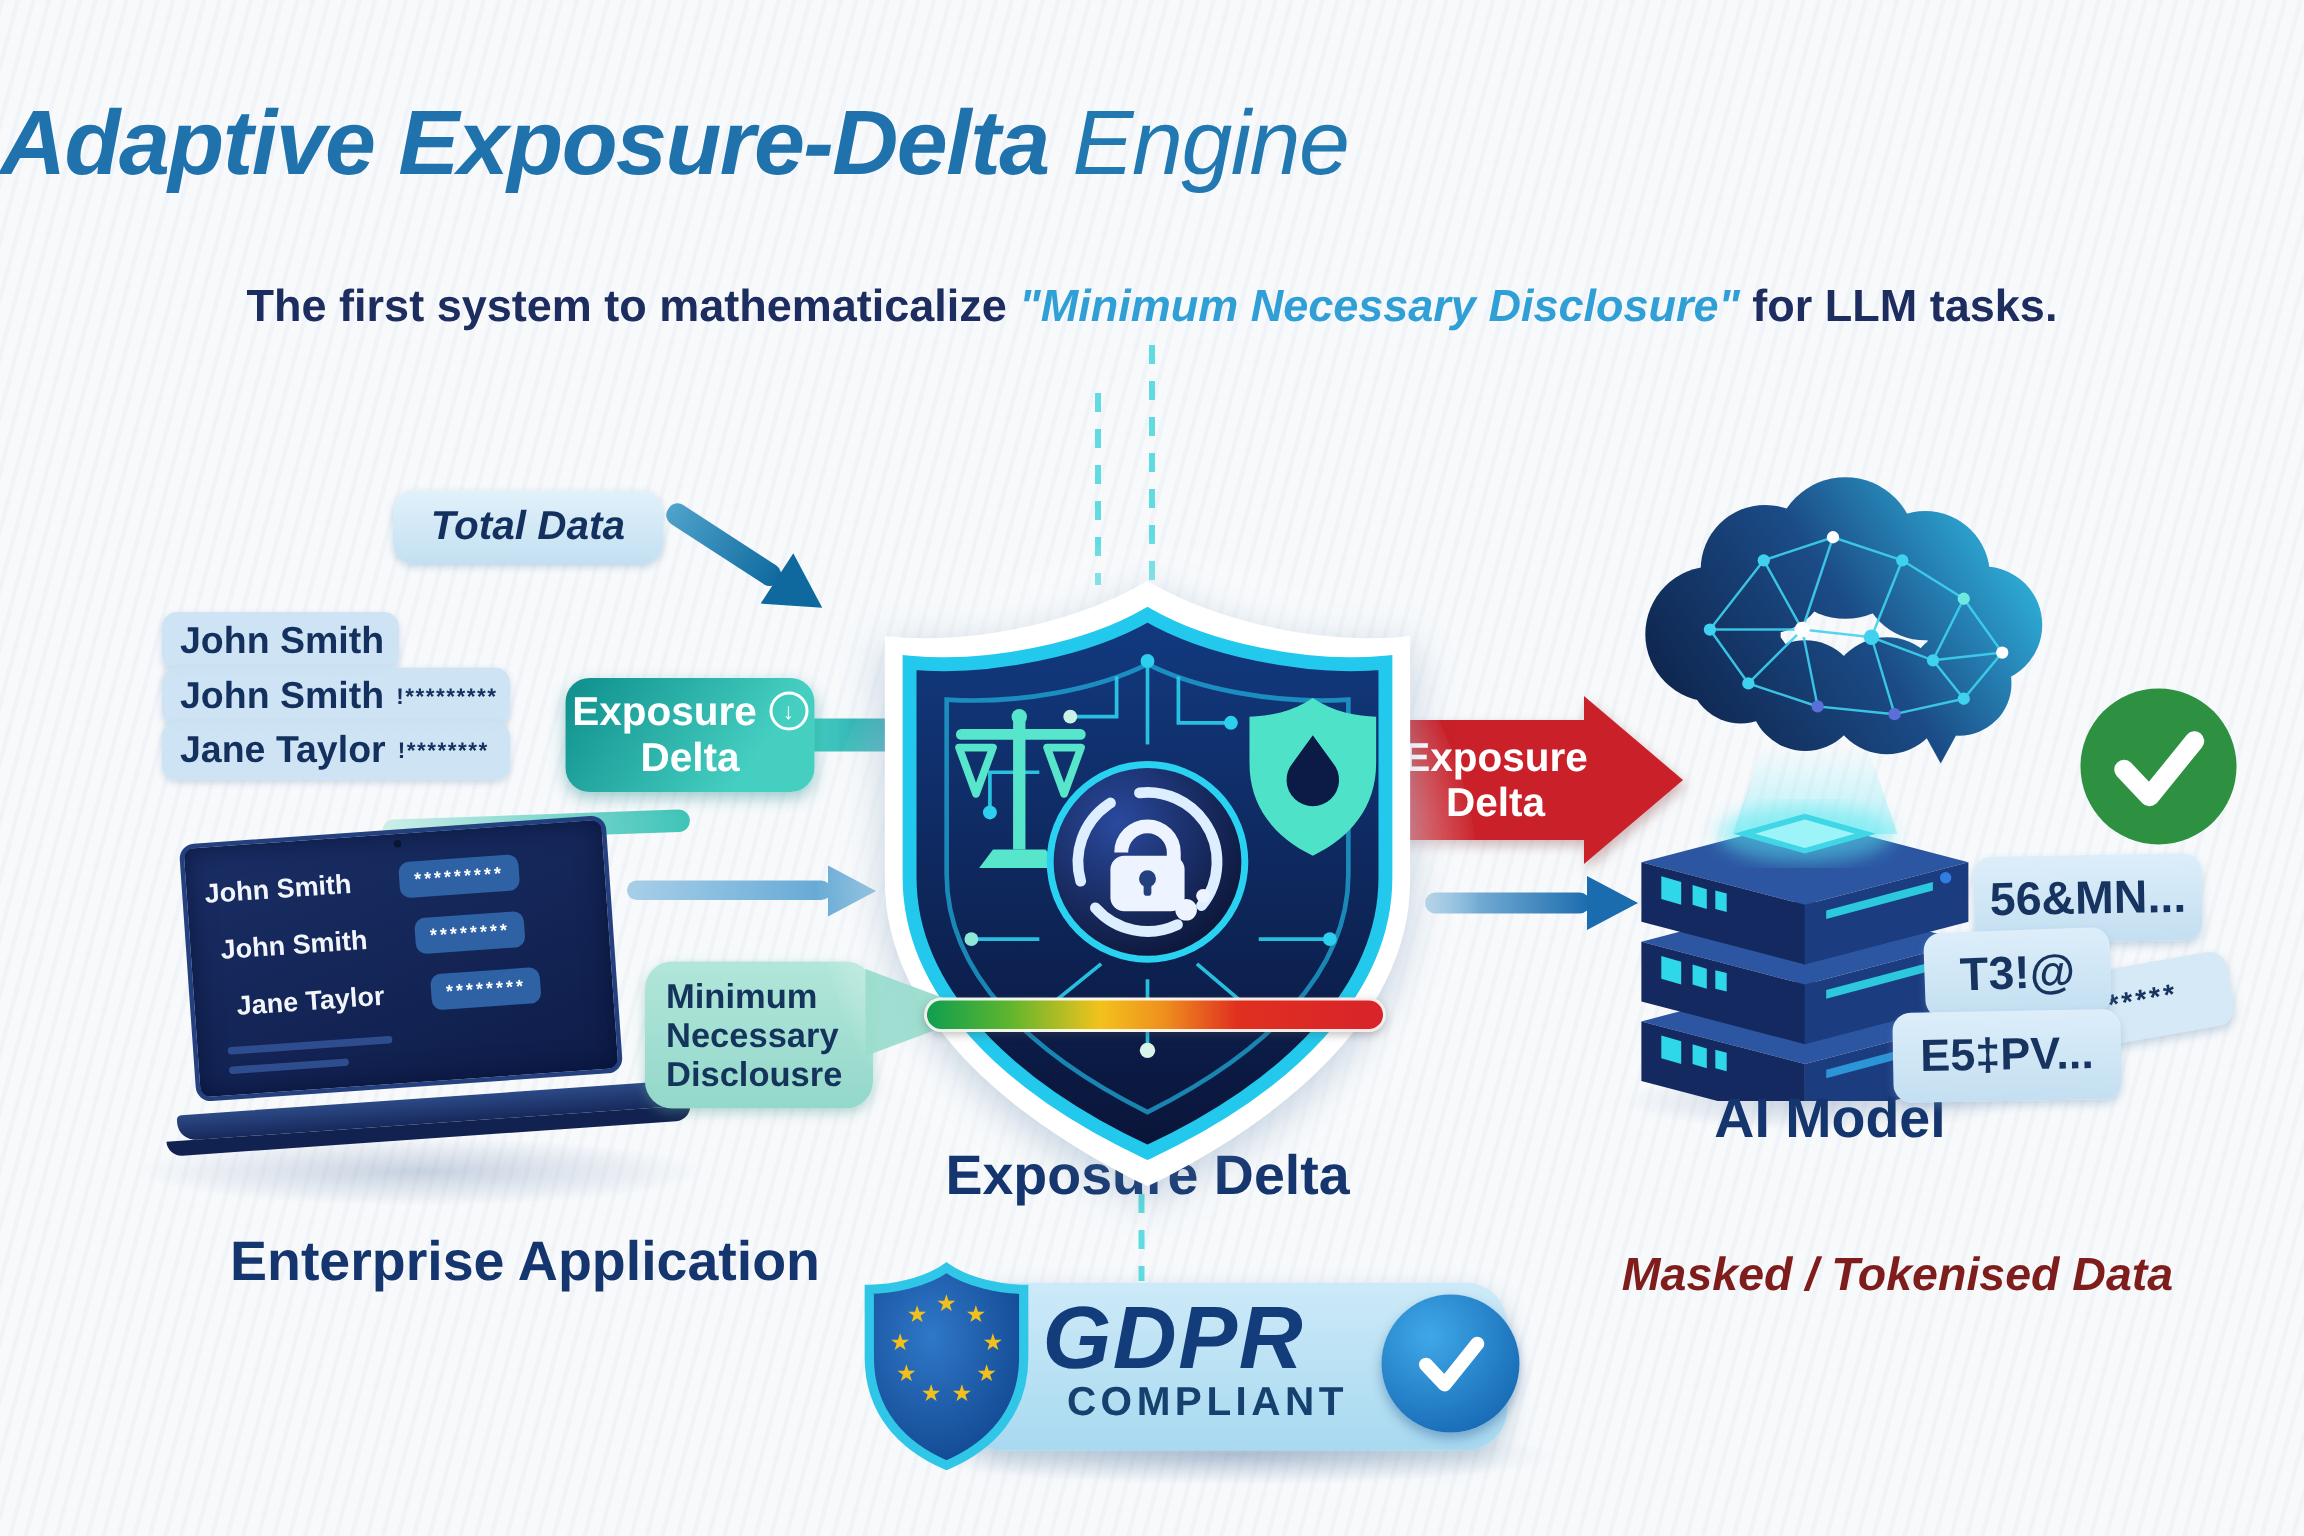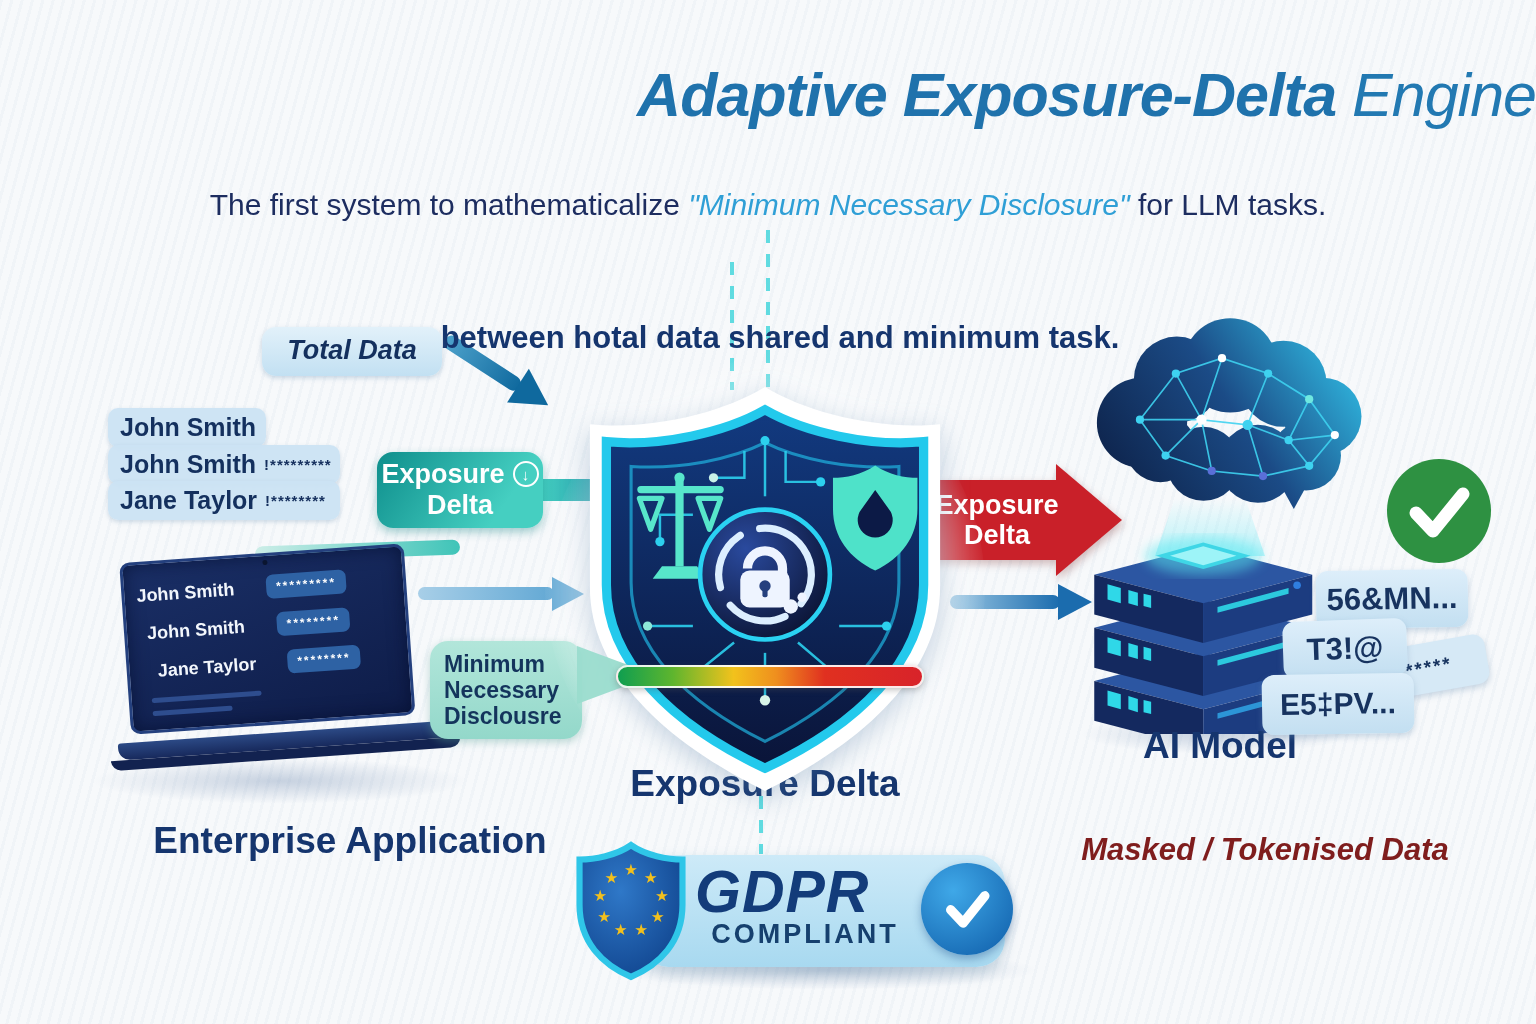--- a/index.html
+++ b/index.html
@@ -9,26 +9,26 @@
     background:#f7f9fb;
     font-family:"Liberation Sans", sans-serif;
   }
   #stage::before {
     content:""; position:absolute; inset:0; z-index:0;
     background:repeating-linear-gradient(105deg, rgba(205,218,230,.16) 0 3px, rgba(255,255,255,0) 3px 10px);
   }
   .abs { position:absolute; }
 
   
-  .title { left:0; right:0; top:60px; text-align:right; z-index:5;
+  .title { left:0; right:0; top:60px; text-align:left; z-index:5;
     font-style:italic; font-size:61px; letter-spacing:-1px; color:#1f72ac; }
   .title .em { font-weight:bold; }
   .title .light { font-weight:400; color:#2279b2; }
   .subtitle { left:0; right:0; top:188px; text-align:center; z-index:5;
-    font-size:30px; font-weight:400; color:#1d2d60; }
+    font-size:30px; font-weight:700; color:#1d2d60; }
   .subtitle .hl { color:#2f9fd6; font-style:italic; }
   .desc1 { left:200px; top:276px; width:960px; text-align:center; z-index:5;
     font-size:31px; font-weight:600; color:#15356e; }
   .desc1 .hl { color:#2e86c8; }
   .desc2 { left:330px; top:320px; width:900px; text-align:center; z-index:5;
     font-size:31px; font-weight:600; color:#15356e; }
 
   
   .pill-total { left:262px; top:327px; width:180px; height:49px; z-index:5;
     border-radius:14px; background:linear-gradient(180deg,#e2f1fa,#c2e0f2);
@@ -172,21 +172,20 @@
 <body>
 
 <div id="stage">
 
   <div class="abs title">
     <span class="em">Adaptive Exposure-Delta</span><span class="light"> Engine</span>
   </div>
   <div class="abs subtitle">
     <span>The first system to mathematicalize </span><span class="hl">"Minimum Necessary Disclosure"</span><span> for LLM tasks.</span>
   </div>
-  <div class="abs desc2">between hotal data shared and minimum task.</div>
 
   <div class="abs dash dashA"></div>
   <div class="abs dash dashB"></div>
   <div class="abs dash dashC"></div>
 
   <div class="abs shadow sh-laptop"></div>
   <div class="abs shadow sh-server"></div>
   <div class="abs shadow sh-gdpr"></div>
 
   <div class="abs pill-total">Total Data</div>

